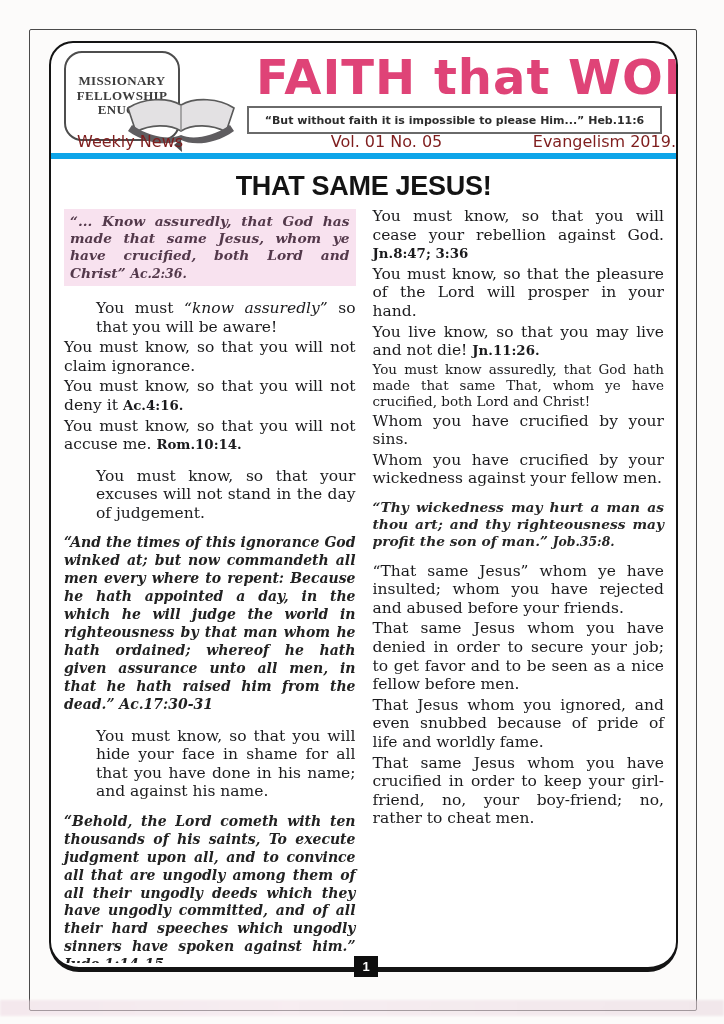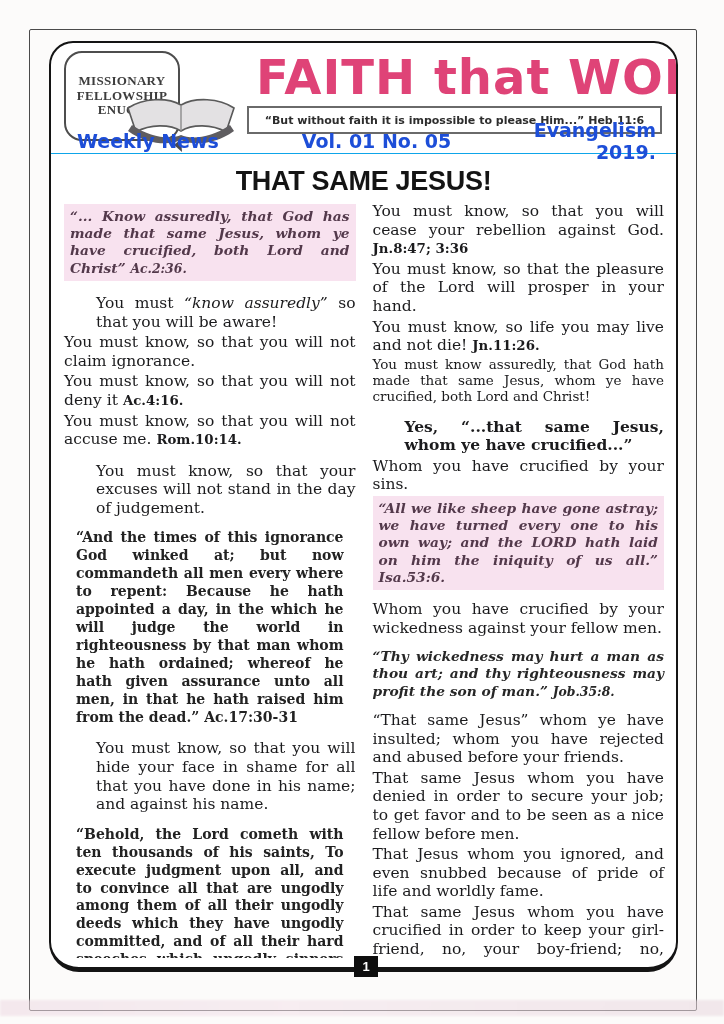--- a/index.html
+++ b/index.html
@@ -17,21 +17,21 @@
     background:linear-gradient(90deg,#eedae4 0%,#f3e2ea 40%,#e9d8e0 100%);
     opacity:.55;filter:blur(1px);
   }
   
   .mainbox{
     position:absolute;left:49px;top:41px;width:625px;height:924px;
     border:2.5px solid #141414;border-bottom-width:5px;
     border-radius:24px 24px 30px 30px;background:#fff;overflow:hidden;
   }
   
-  .header{position:relative;height:110px;border-bottom:1px solid #0ea5e9;}
+  .header{position:relative;height:110px;border-bottom:6px solid #0ea5e9;}
   .logo-box{
     position:absolute;left:13px;top:8px;width:112px;height:86px;
     border:2.5px solid #4d4d4d;border-radius:18px;
     display:flex;flex-direction:column;align-items:center;justify-content:center;
     color:#3d3d3d;font-family:"Liberation Serif",serif;font-weight:bold;
     font-size:13px;line-height:1.15;letter-spacing:.3px;text-align:center;
   }
   .book-icon{position:absolute;left:70px;top:52px;width:120px;height:62px;}
   .nl-title{
     position:absolute;left:205px;right:12px;top:6px;
@@ -40,25 +40,25 @@
   }
   .motto-box{
     position:absolute;left:196px;top:63px;right:14px;height:24px;
     border:2px solid #6a6a6a;background:#fff;
     display:flex;align-items:center;justify-content:center;
     font-family:"DejaVu Sans",sans-serif;font-weight:bold;font-size:11px;color:#2d2d2d;
   }
   .issue-row{
     position:absolute;left:0;right:0;bottom:1px;height:22px;
     display:flex;align-items:center;
-    font-family:"DejaVu Sans",sans-serif;font-weight:bold;font-size:19px;color:#1d4ed8;
+    font-family:"DejaVu Sans",sans-serif;font-weight:normal;font-size:16px;color:#7f1d1d;
   }
   .issue-left{padding-left:26px;width:190px;}
   .issue-center{flex:1;text-align:center;}
-  .issue-right{width:170px;text-align:right;padding-right:20px;}
+  .issue-right{width:170px;text-align:right;}
   
   .address-row{
     height:27px;border-bottom:2px solid #1d1d1d;
     display:flex;align-items:center;justify-content:center;
     font-family:"DejaVu Sans",sans-serif;font-size:13.5px;color:#4a4a4a;letter-spacing:.2px;
   }
   
   .headline{
     text-align:center;padding:12px 0 2px;
     font-family:"Liberation Sans",sans-serif;font-weight:bold;font-size:27px;
@@ -70,22 +70,22 @@
   .para{margin:0 0 2px;text-align:justify;}
   .body{font-family:"DejaVu Serif",serif;font-size:15.5px;line-height:1.2;color:#1b1b1d;}
   .body-small{font-family:"DejaVu Serif",serif;font-size:13.5px;line-height:1.18;color:#1b1b1d;}
   .gap{margin-top:13px;margin-left:32px;}
   .quote-pink{
     background:#f8e2ef;color:#53394b;padding:4px 6px;margin:2px 0 10px;
     font-family:"DejaVu Serif",serif;font-style:italic;font-weight:600;
     font-size:13.8px;line-height:1.25;
   }
   .quote-bold{
-    font-family:"DejaVu Serif",serif;font-weight:bold;
-    font-size:14px;line-height:1.28;color:#222;margin:12px 12px;
+    font-family:"DejaVu Serif",serif;font-style:italic;font-weight:bold;
+    font-size:14px;line-height:1.28;color:#222;margin:12px 0;
   }
   .quote-italic{
     font-family:"DejaVu Serif",serif;font-style:italic;font-weight:600;
     font-size:13.8px;line-height:1.25;color:#272727;margin:11px 0;
   }
   span.ref{font-weight:bold;font-size:.86em;font-style:normal;}
   span.refi{font-weight:bold;font-size:.9em;}
   span.i{font-style:italic;}
   span.b{font-weight:bold;}
   
@@ -140,25 +140,23 @@
         <p class="para body"><span>You must know, so that you will not deny it </span><span class="ref">Ac.4:16.</span></p>
         <p class="para body"><span>You must know, so that you will not accuse me. </span><span class="ref">Rom.10:14.</span></p>
         <p class="para body gap"><span>You must know, so that your excuses will not stand in the day of judgement.</span></p>
         <p class="para quote-bold"><span>“And the times of this ignorance God winked at; but now commandeth all men every where to repent:  Because he hath appointed a day, in the which he will judge the world in righteousness by that man whom he hath ordained; whereof he hath given assurance unto all men, in that he hath raised him from the dead.” Ac.17:30-31</span></p>
         <p class="para body gap"><span>You must know, so that you will hide your face in shame for all that you have done in his name; and against his name.</span></p>
         <p class="para quote-bold"><span>“Behold, the Lord cometh with ten thousands of his saints, To execute judgment upon all, and to convince all that are ungodly among them of all their ungodly deeds which they have ungodly committed, and of all their hard speeches which ungodly sinners have spoken against him.” Jude.1:14-15.</span></p>
       </div>
     <div class="col">
         <p class="para body"><span>You must know, so that you will cease your rebellion against God. </span><span class="ref">Jn.8:47; 3:36</span></p>
         <p class="para body"><span>You must know, so that the pleasure of the Lord will prosper in your hand.</span></p>
-        <p class="para body"><span>You must know, so life you may live and not die! </span><span class="ref">Jn.11:26.</span></p>
-        <p class="para body-small"><span>You must know assuredly, that God hath made that same Jesus, whom ye have crucified, both Lord and Christ!</span></p>
-        <p class="para body gap"><span class="b">Yes, “...that same Jesus, whom ye have crucified...”</span></p>
+        <p class="para body"><span>You live know, so that you may live and not die! </span><span class="ref">Jn.11:26.</span></p>
+        <p class="para body-small"><span>You must know assuredly, that God hath made that same That, whom ye have crucified, both Lord and Christ!</span></p>
         <p class="para body"><span>Whom you have crucified by your sins.</span></p>
-        <p class="para quote-pink gap"><span>“All we like sheep have gone astray; we have turned every one to his own way; and the LORD hath laid on him the iniquity of us all.” Isa.53:6.</span></p>
         <p class="para body"><span>Whom you have crucified by your wickedness against your fellow men.</span></p>
         <p class="para quote-italic"><span>“Thy wickedness may hurt a man as thou art; and thy righteousness may profit the son of man.” </span><span class="refi">Job.35:8.</span></p>
         <p class="para body"><span>“That same Jesus” whom ye have insulted; whom you have rejected and abused before your friends.</span></p>
         <p class="para body"><span>That same Jesus whom you have denied in order to secure your job; to get favor and to be seen as a nice fellow before men.</span></p>
         <p class="para body"><span>That Jesus whom you ignored, and even snubbed because of pride of life and worldly fame.</span></p>
         <p class="para body"><span>That same Jesus whom you have crucified in order to keep your girl-friend, no, your boy-friend; no, rather to cheat men. </span></p>
       </div>
   </div>
 </div>
 

